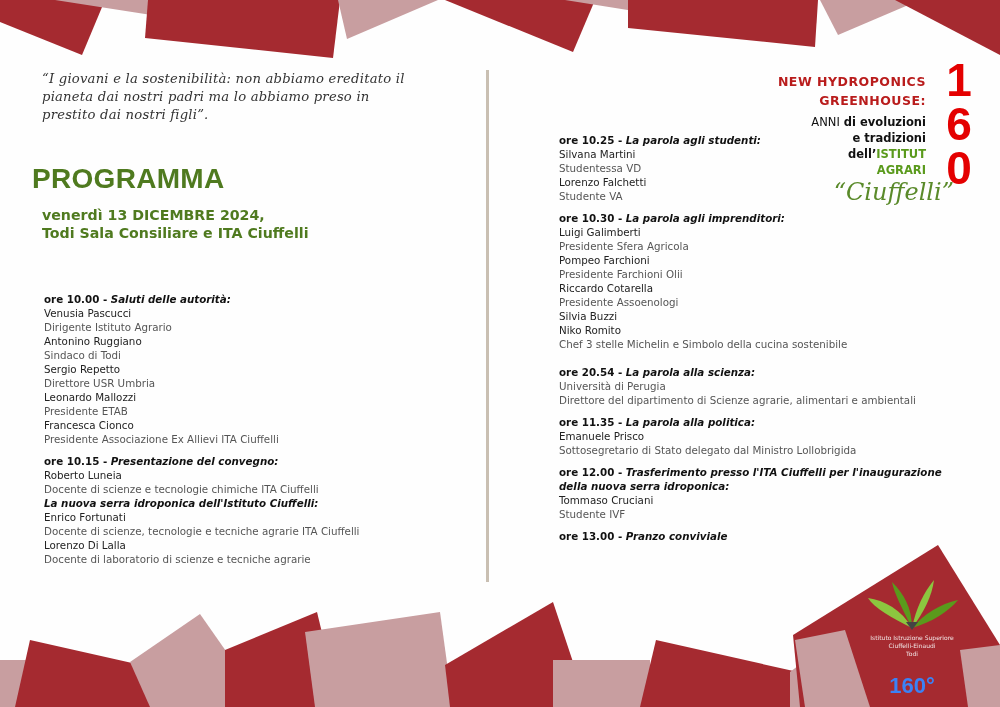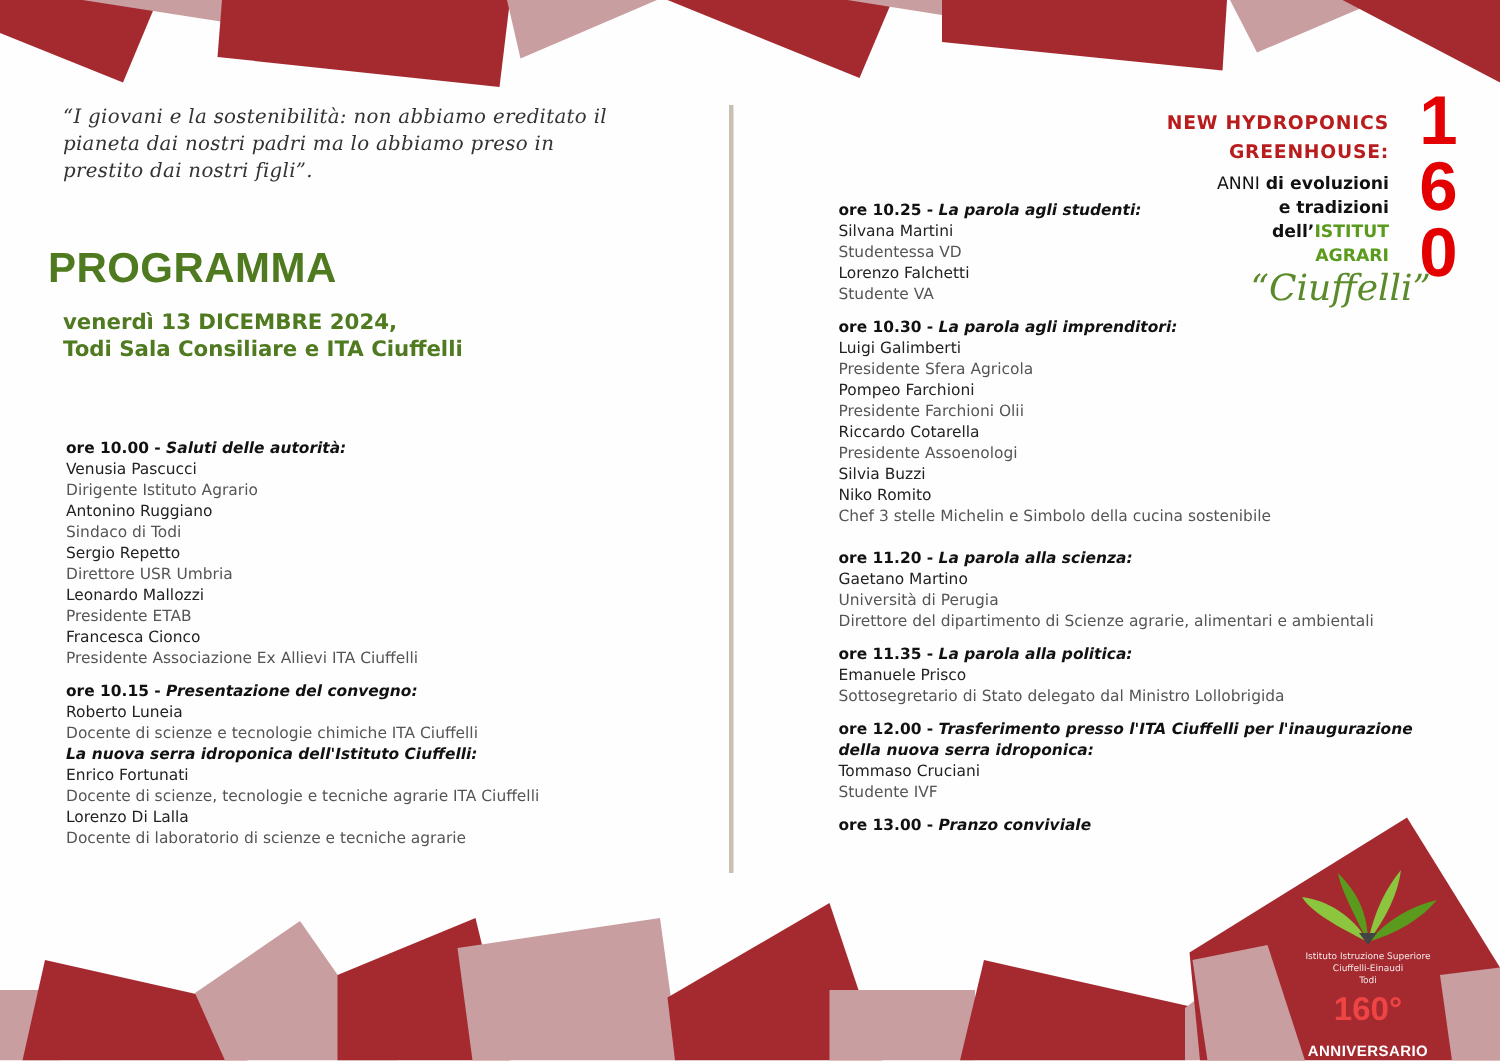--- a/index.html
+++ b/index.html
@@ -17,21 +17,21 @@
   .block .role { color:#555; }
   .block .sec { margin-bottom:8px; }
   .brand { position:absolute; right:74px; top:72px; text-align:right; font-family:"DejaVu Sans", sans-serif; }
   .brand .b1 { font-weight:900; font-size:12.5px; line-height:19px; color:#b91c1c; letter-spacing:0.5px; }
   .brand .b2 { font-weight:bold; font-size:11.5px; line-height:16px; color:#111; }
   .brand .b2 .green { color:#5a9a1c; }
   .brand .ciuf { font-family:"DejaVu Serif", serif; font-style:italic; font-size:24px; color:#5a8a2a; line-height:28px; margin-right:-28px; }
   .big160 { position:absolute; left:934px; top:58px; width:50px; text-align:center; font-family:"Liberation Sans", sans-serif; font-weight:900; color:#e40000; font-size:46px; line-height:44px; }
   .logo { position:absolute; left:852px; top:578px; width:120px; text-align:center; color:#fff; }
   .logo .inst { font-size:6px; line-height:8px; color:#f2e6e6; font-family:"DejaVu Sans", sans-serif; }
-  .logo .yr { font-family:"Liberation Sans", sans-serif; font-weight:900; font-size:22px; color:#ef4444; line-height:22px; margin-top:4px; }
+  .logo .yr { font-family:"Liberation Sans", sans-serif; font-weight:900; font-size:22px; color:#3b82f6; line-height:22px; margin-top:17px; }
   .logo .ann { font-family:"Liberation Sans", sans-serif; font-weight:900; font-size:10px; color:#fff; letter-spacing:0.3px;margin-top:12px; }
 </style>
 </head>
 <body>
 
 <svg class="deco" viewBox="0 0 1000 707">
 
   <polygon points="0,0 105,0 82,55 0,22" fill="#a52a30"></polygon>
   <polygon points="55,0 190,0 190,21" fill="#c89ea0"></polygon>
   <polygon points="148,0 340,0 333,58 145,38" fill="#a52a30"></polygon>
@@ -106,22 +106,21 @@
     <div class="role">Presidente Sfera Agricola</div>
     <div class="name">Pompeo Farchioni</div>
     <div class="role">Presidente Farchioni Olii</div>
     <div class="name">Riccardo Cotarella</div>
     <div class="role">Presidente Assoenologi</div>
     <div class="name">Silvia Buzzi</div>
     <div class="name">Niko Romito</div>
     <div class="role">Chef 3 stelle Michelin e Simbolo della cucina sostenibile</div>
   </div>
   <div class="sec">
-    <div class="head"><span>ore 11.20 - </span><i>La parola alla scienza:</i></div>
-    <div class="name">Gaetano Martino</div>
+    <div class="head"><span>ore 20.54 - </span><i>La parola alla scienza:</i></div>
     <div class="role">Università di Perugia</div>
     <div class="role">Direttore del dipartimento di Scienze agrarie, alimentari e ambientali</div>
   </div>
   <div class="sec">
     <div class="head"><span>ore 11.35 - </span><i>La parola alla politica:</i></div>
     <div class="name">Emanuele Prisco</div>
     <div class="role">Sottosegretario di Stato delegato dal Ministro Lollobrigida</div>
   </div>
   <div class="sec">
     <div class="head"><span>ore 12.00 - </span><i>Trasferimento presso l'ITA Ciuffelli per l'inaugurazione</i></div>

